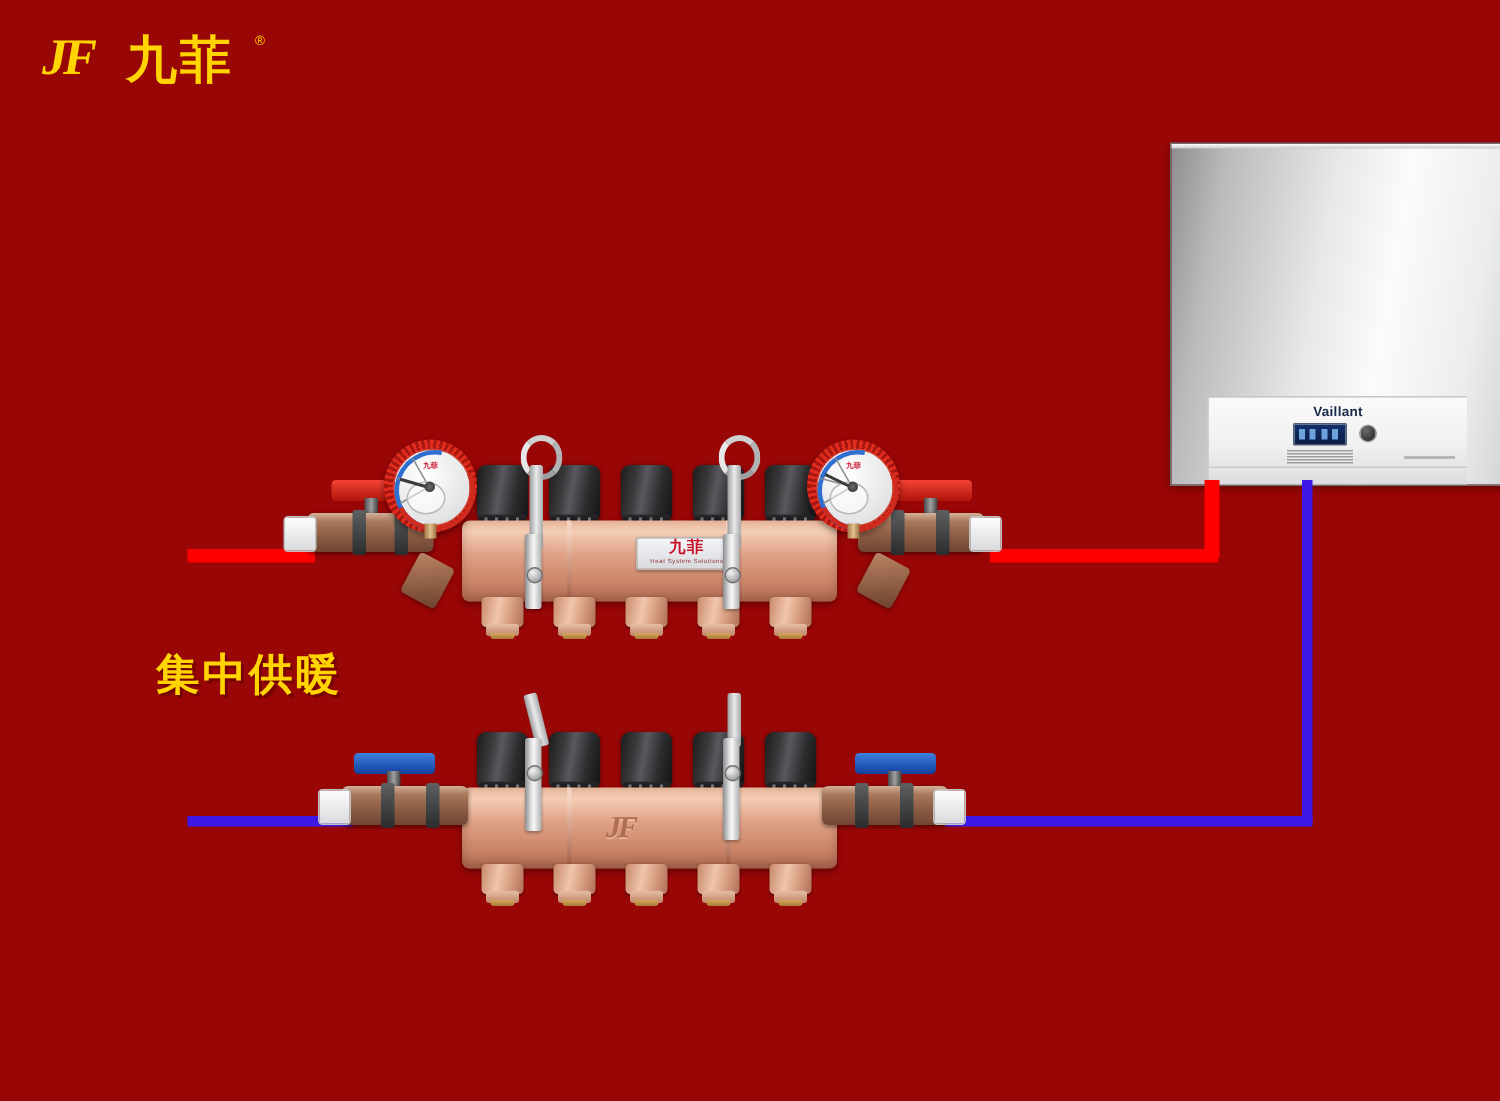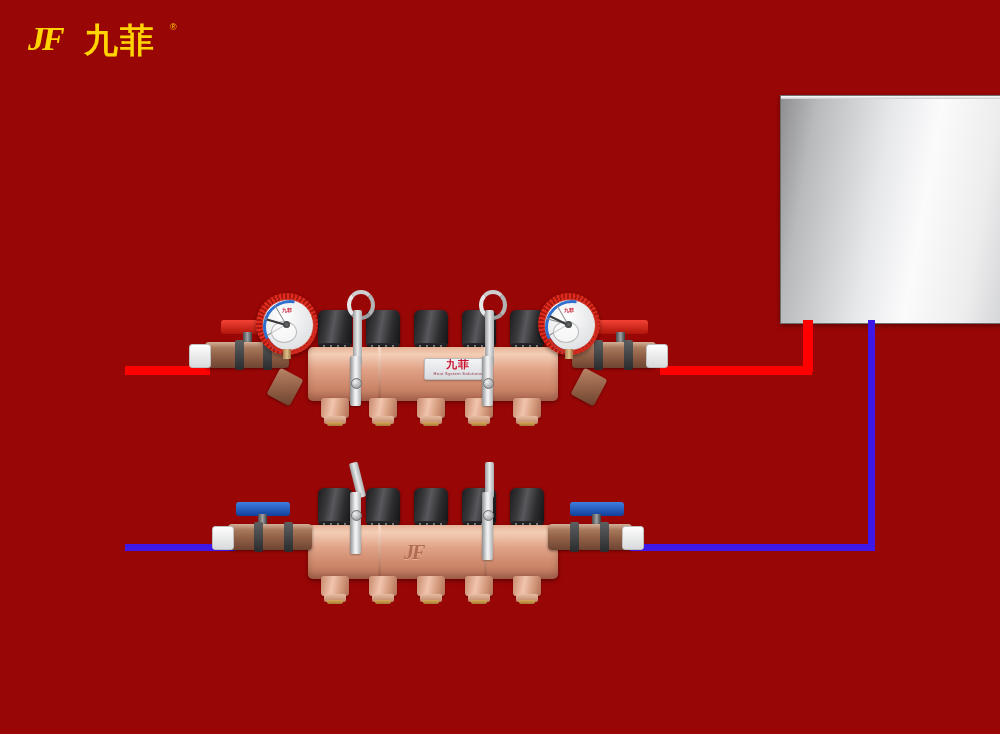--- a/index.html
+++ b/index.html
@@ -284,23 +284,44 @@
 
 <div id="stage" style="background: rgb(153, 6, 6);">
 
   <div id="brand-logo">
     <span class="jf-mark">JF</span>
     <span class="jf-cn">九菲</span>
     <span class="jf-reg">®</span>
   </div>
 
 
+  <div id="central-heating-label">集中供暖</div>
 
   <div id="boiler">
     <div id="boiler-top-seam"></div>
+    <div id="boiler-panel">
+      <div id="boiler-panel-seam"></div>
+      <div id="boiler-brand">Vaillant</div>
+      <div id="boiler-display">
+        <i class="seg" style="left:3px"></i>
+          <i class="seg" style="left:10px"></i>
+        <i class="seg" style="left:18px"></i>
+          <i class="seg" style="left:25px"></i>
+      </div>
+      <div id="boiler-knob"></div>
+      <div id="boiler-vents">
+        <i></i>
+          <i></i>
+          <i></i>
+          <i></i>
+          <i></i>
+      </div>
+      <div id="boiler-model"></div>
+      <div id="boiler-bottom-label"></div>
+    </div>
   </div>
 
   <div class="pipe" id="pipe-supply-left"></div>
   <div class="pipe" id="pipe-supply-right-h"></div>
   <div class="pipe" id="pipe-supply-right-v"></div>
   <div class="pipe" id="pipe-return-left"></div>
   <div class="pipe" id="pipe-return-right-h"></div>
   <div class="pipe" id="pipe-return-right-v"></div>
 
   <div class="manifold" id="manifold-upper" style="left:0;top:0;width:1000px;height:734px;">

